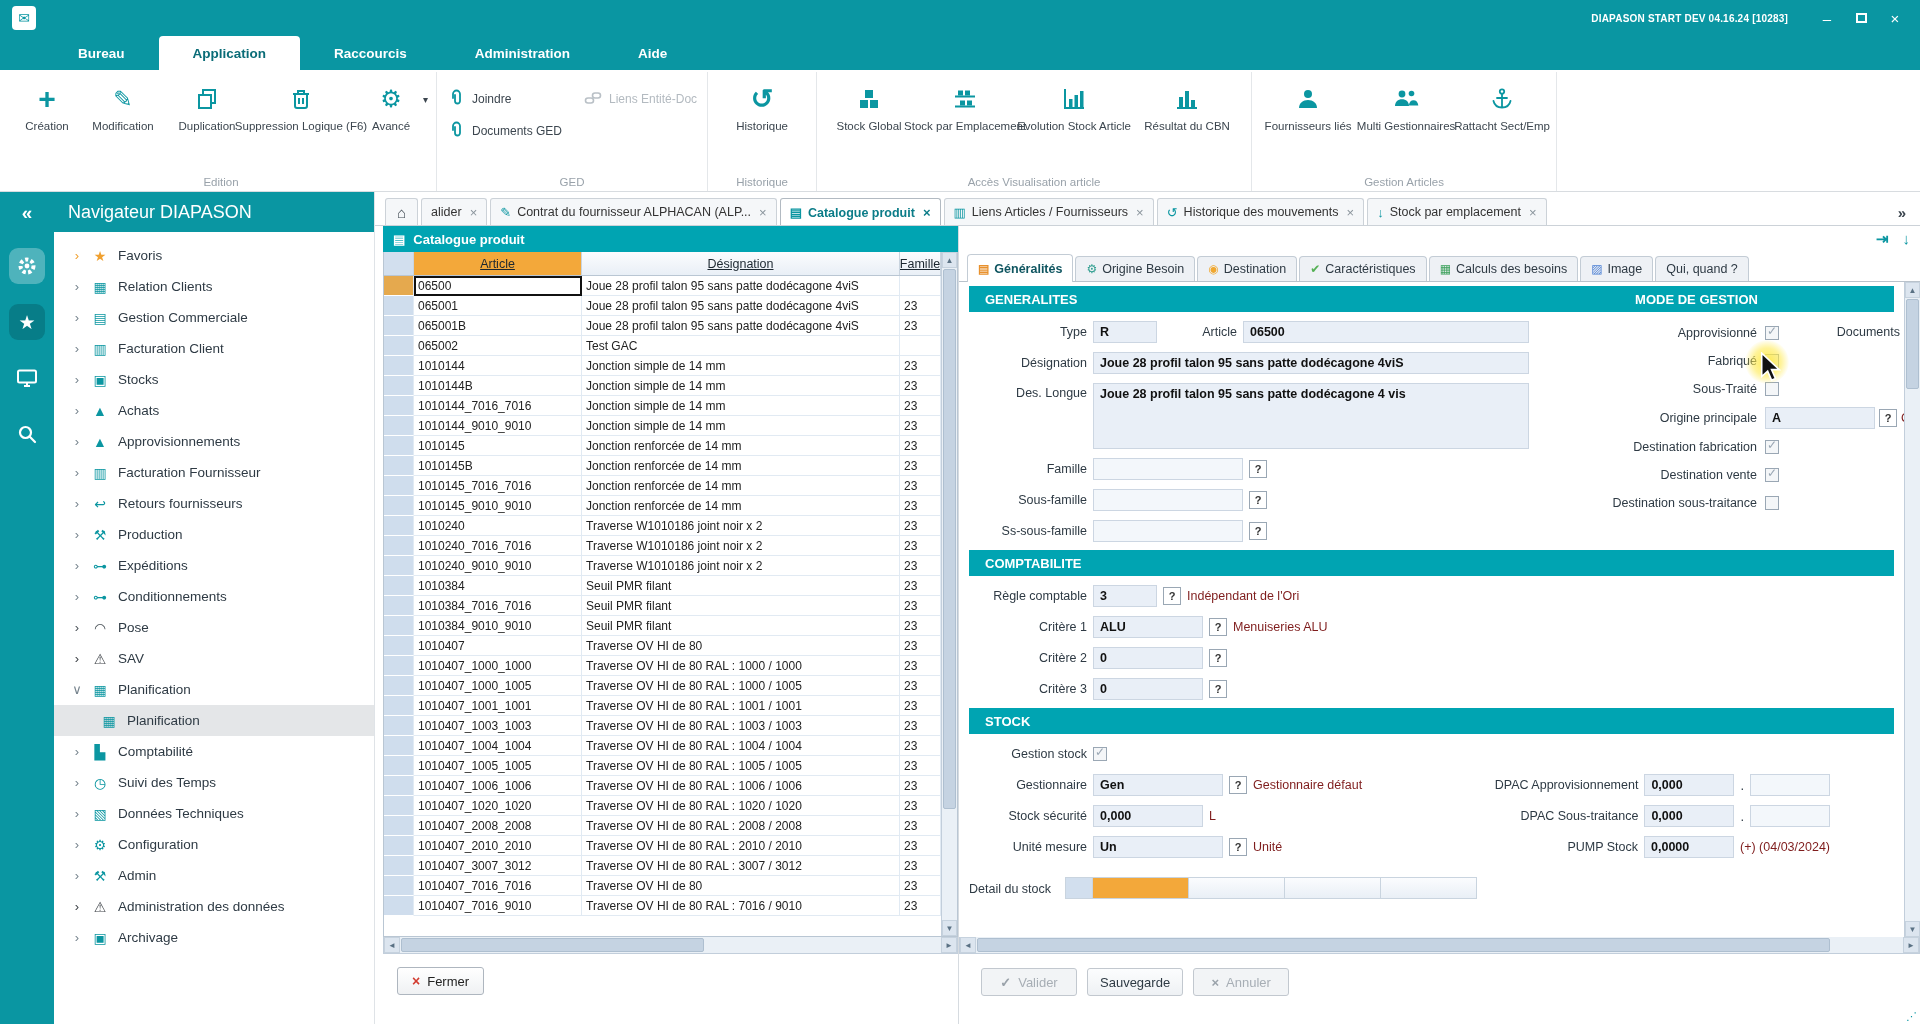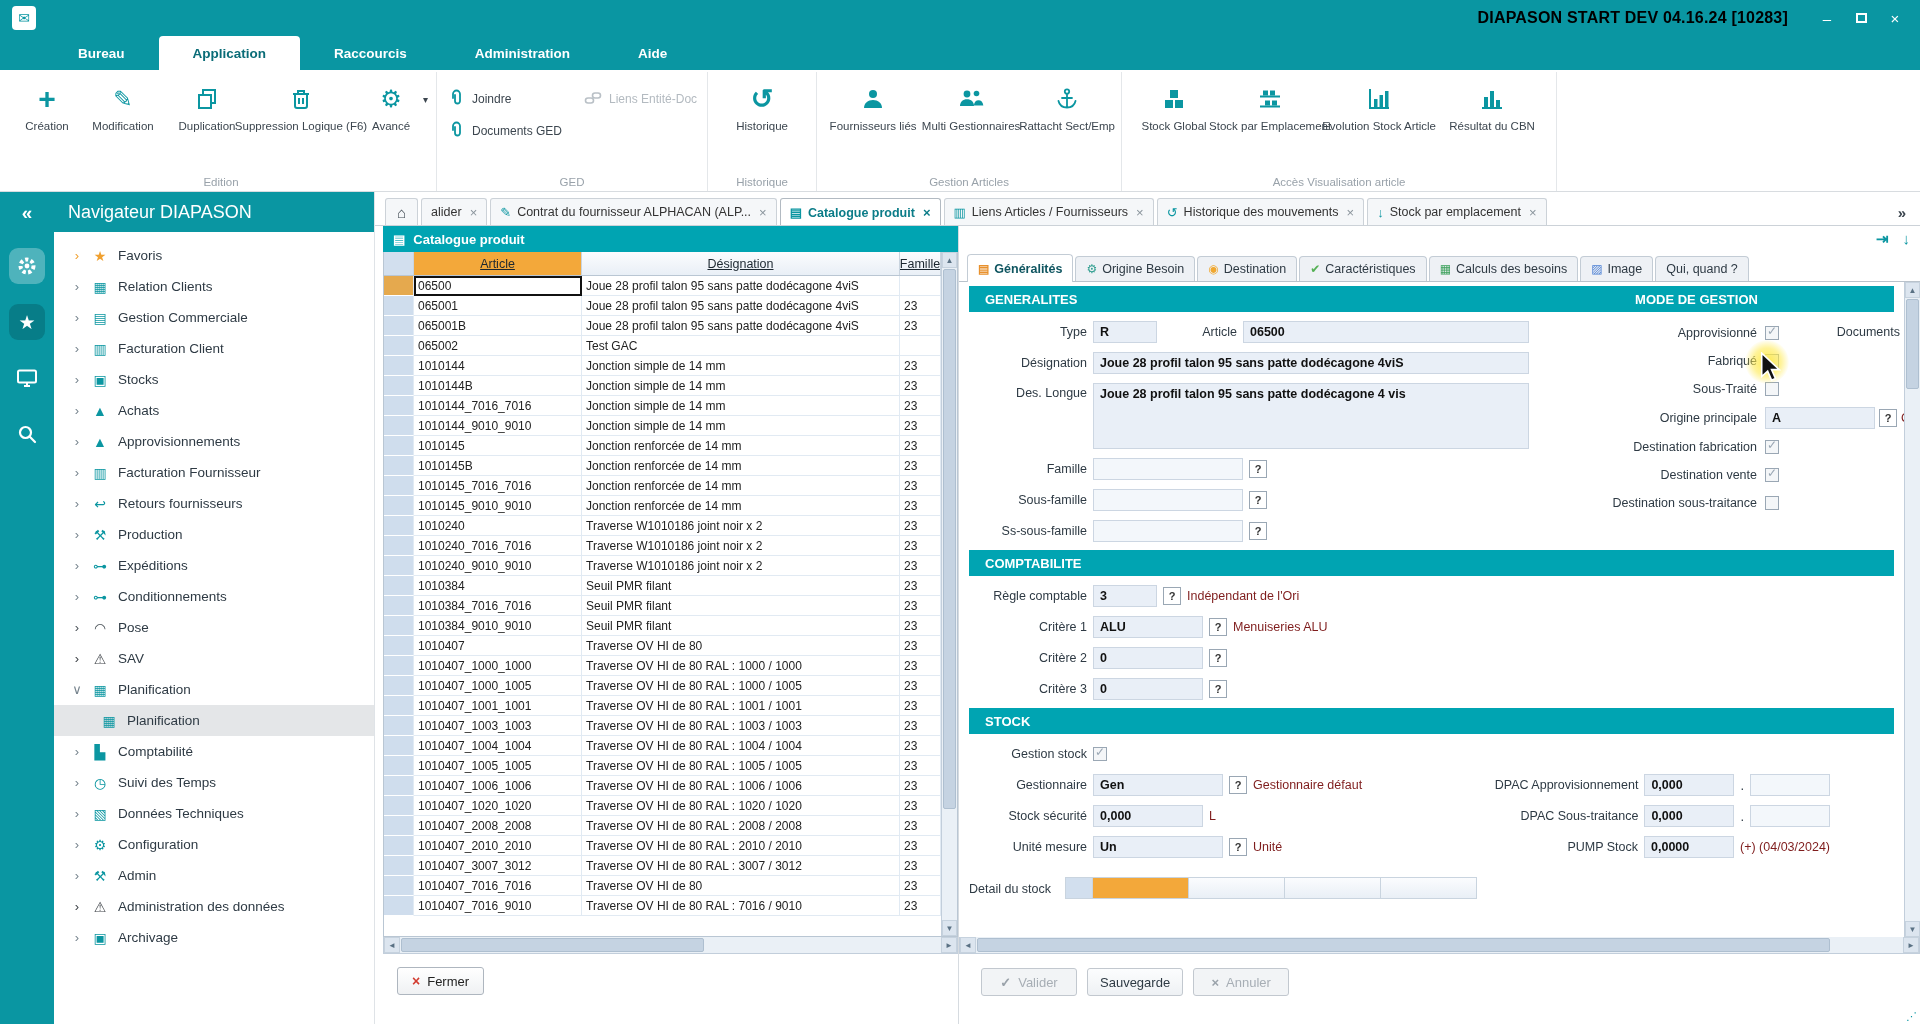--- a/index.html
+++ b/index.html
@@ -3,21 +3,21 @@
 <meta charset="utf-8">
 <style>
   * { box-sizing: border-box; margin: 0; padding: 0; }
   html,body { width:1920px; height:1024px; overflow:hidden; }
   body { font-family:"Liberation Sans", sans-serif; font-size:13px; background:#fff; color:#222; position:relative; }
   .app { width:1920px; height:1024px; display:flex; flex-direction:column; }
 
   
   .titlebar { height:36px; background:#0a96a2; display:flex; align-items:center; padding:0 8px; flex:none; }
   .logo { width:24px; height:24px; background:#fff; border-radius:4px; display:flex; align-items:center; justify-content:center; color:#0a96a2; font-size:14px; margin-left:4px; }
-  .wtitle { margin-left:auto; color:#000000; font-weight:bold; font-size:16px; letter-spacing:.2px; }
+  .wtitle { margin-left:auto; color:#ffffff; font-weight:bold; font-size:10px; letter-spacing:.2px; }
   .winbtns { display:flex; margin-left:22px; }
   .winbtn { width:34px; height:28px; display:flex; align-items:center; justify-content:center; color:#fff; font-size:15px; }
   .maxbox { width:11px; height:10px; border:2px solid #fff; display:inline-block; }
 
   
   .menubar { height:34px; background:#0a96a2; display:flex; align-items:stretch; padding-left:44px; flex:none; }
   .menu-item { padding:0 34px; display:flex; align-items:center; color:#fff; font-weight:bold; font-size:13.5px; }
   .menu-item.active { background:#fff; color:#0a6c77; border-radius:4px 4px 0 0; }
 
   
@@ -281,55 +281,20 @@
         <div class="rbtn" style="width:88px">
           <span class="ric glyph-history">↺</span>
           <span class="rlabel">Historique</span>
         </div>
       </div>
       <div class="rg-label">Historique</div>
     </div>
 
     <div class="rg">
       <div class="rg-body">
-        <div class="rbtn" style="width:92px">
-          <span class="ric">
-              <svg width="26" height="26" viewBox="0 0 26 26">
-                <circle cx="13" cy="8" r="4" fill="#0b96a1"></circle>
-                <path d="M4 22c0-5 4-8 9-8s9 3 9 8z" fill="#0b96a1"></path>
-              </svg>
-            </span>
-          <span class="rlabel">Fournisseurs liés</span>
-        </div>
-        <div class="rbtn" style="width:96px">
-          <span class="ric">
-              <svg width="26" height="26" viewBox="0 0 26 26">
-                <circle cx="9" cy="8" r="3.4" fill="#0b96a1"></circle>
-                <path d="M2 20c0-4.4 3-6.8 7-6.8s7 2.4 7 6.8z" fill="#0b96a1"></path>
-                <circle cx="18.5" cy="7.5" r="2.8" fill="#0b96a1"></circle>
-                <path d="M15.8 19.5c.4-3.4 2.2-5.2 4.7-5.2 2.6 0 4.4 1.8 4.8 5.2z" fill="#0b96a1"></path>
-              </svg>
-            </span>
-          <span class="rlabel">Multi Gestionnaires</span>
-        </div>
-        <div class="rbtn" style="width:88px">
-          <span class="ric">
-              <svg width="26" height="26" viewBox="0 0 26 26">
-                <circle cx="13" cy="5.5" r="2.2" fill="none" stroke="#0b96a1" stroke-width="1.8"></circle>
-                <path d="M13 8v13M8 12h10M4.5 15c1 4.5 4.5 6.5 8.5 6.5s7.5-2 8.5-6.5" fill="none" stroke="#0b96a1" stroke-width="1.8" stroke-linecap="round"></path>
-              </svg>
-            </span>
-          <span class="rlabel">Rattacht Sect/Emp</span>
-        </div>
-      </div>
-      <div class="rg-label">Gestion Articles</div>
-    </div>
-
-    <div class="rg">
-      <div class="rg-body">
         <div class="rbtn" style="width:84px">
           <span class="ric">
               <svg width="26" height="26" viewBox="0 0 26 26">
                 <rect x="9" y="4" width="8" height="8" fill="#0b96a1"></rect>
                 <rect x="4" y="14" width="8" height="8" fill="#0b96a1"></rect>
                 <rect x="14" y="14" width="8" height="8" fill="#0b96a1"></rect>
               </svg>
             </span>
           <span class="rlabel">Stock Global</span>
         </div>
@@ -362,20 +327,55 @@
                 <path d="M3 22h20" stroke="#0b96a1" stroke-width="2"></path>
                 <rect x="5" y="11" width="4" height="11" fill="#0b96a1"></rect>
                 <rect x="11" y="5" width="4" height="17" fill="#0b96a1"></rect>
                 <rect x="17" y="14" width="4" height="8" fill="#0b96a1"></rect>
               </svg>
             </span>
           <span class="rlabel">Résultat du CBN</span>
         </div>
       </div>
       <div class="rg-label">Accès Visualisation article</div>
+    </div>
+
+    <div class="rg">
+      <div class="rg-body">
+        <div class="rbtn" style="width:92px">
+          <span class="ric">
+              <svg width="26" height="26" viewBox="0 0 26 26">
+                <circle cx="13" cy="8" r="4" fill="#0b96a1"></circle>
+                <path d="M4 22c0-5 4-8 9-8s9 3 9 8z" fill="#0b96a1"></path>
+              </svg>
+            </span>
+          <span class="rlabel">Fournisseurs liés</span>
+        </div>
+        <div class="rbtn" style="width:96px">
+          <span class="ric">
+              <svg width="26" height="26" viewBox="0 0 26 26">
+                <circle cx="9" cy="8" r="3.4" fill="#0b96a1"></circle>
+                <path d="M2 20c0-4.4 3-6.8 7-6.8s7 2.4 7 6.8z" fill="#0b96a1"></path>
+                <circle cx="18.5" cy="7.5" r="2.8" fill="#0b96a1"></circle>
+                <path d="M15.8 19.5c.4-3.4 2.2-5.2 4.7-5.2 2.6 0 4.4 1.8 4.8 5.2z" fill="#0b96a1"></path>
+              </svg>
+            </span>
+          <span class="rlabel">Multi Gestionnaires</span>
+        </div>
+        <div class="rbtn" style="width:88px">
+          <span class="ric">
+              <svg width="26" height="26" viewBox="0 0 26 26">
+                <circle cx="13" cy="5.5" r="2.2" fill="none" stroke="#0b96a1" stroke-width="1.8"></circle>
+                <path d="M13 8v13M8 12h10M4.5 15c1 4.5 4.5 6.5 8.5 6.5s7.5-2 8.5-6.5" fill="none" stroke="#0b96a1" stroke-width="1.8" stroke-linecap="round"></path>
+              </svg>
+            </span>
+          <span class="rlabel">Rattacht Sect/Emp</span>
+        </div>
+      </div>
+      <div class="rg-label">Gestion Articles</div>
     </div>
 
   </div>
 
   <div class="bodyrow">
 
     <div class="leftstrip">
       <span class="collapse-btn">«</span>
       <span class="stripbox hl">
           <svg width="22" height="22" viewBox="0 0 22 22">

